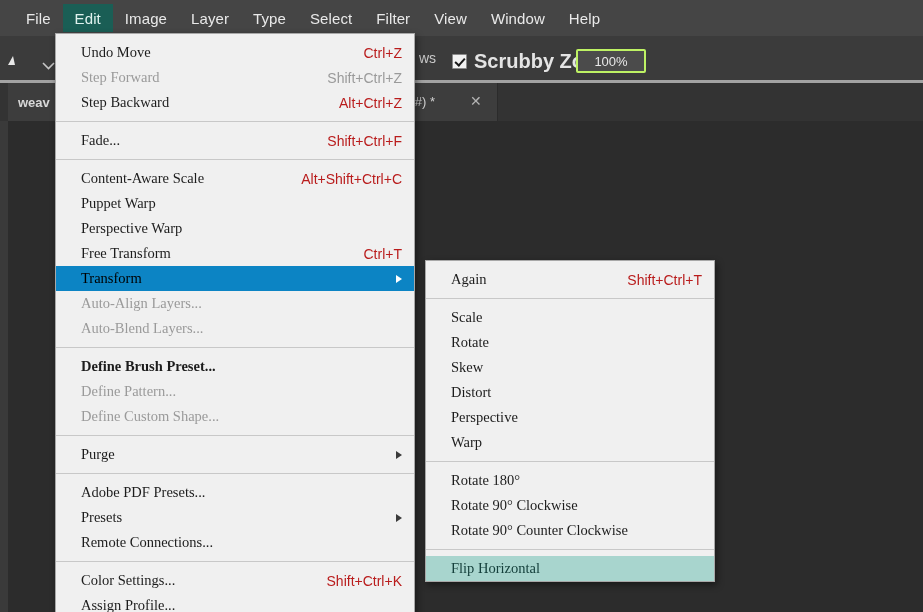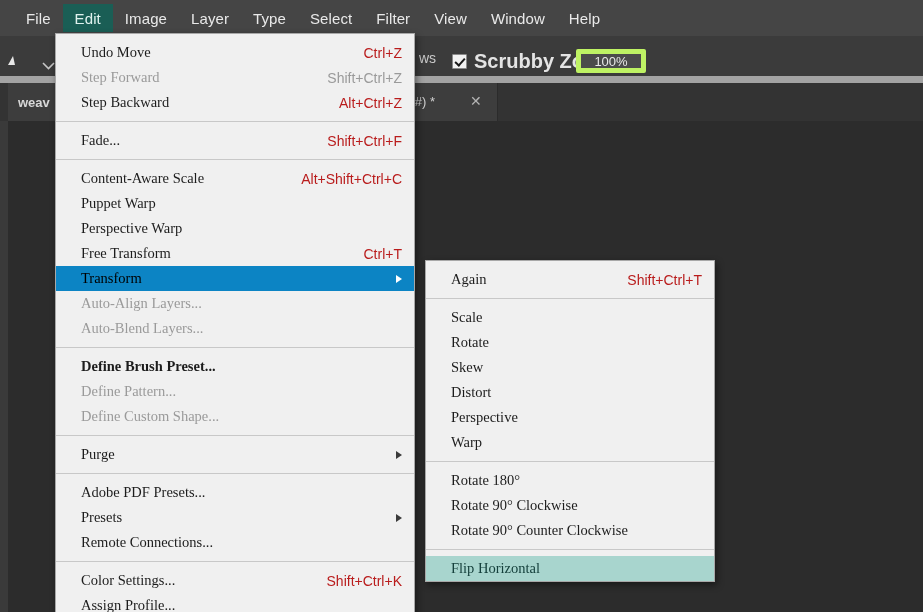--- a/index.html
+++ b/index.html
@@ -45,21 +45,21 @@
     color: #dff2ee;
   }
 
   
   .optionsbar {
     position: absolute;
     top: 36px; left: 0;
     width: 923px;
     height: 47px;
     background: #3b3b3b;
-    border-bottom: 7px solid #a3a3a3;
+    border-bottom: 3px solid #a3a3a3;
   }
   .tool-glyph {
     position: absolute;
     left: 6px; top: 17px;
     width: 14px; height: 14px;
   }
   .chev {
     position: absolute;
     left: 42px; top: 20px;
     width: 13px; height: 8px;
@@ -109,21 +109,21 @@
     color: #e4e4e4;
     font-size: 20px;
     font-weight: bold;
     white-space: nowrap;
   }
   .zoom-field {
     position: absolute;
     left: 576px; top: 49px;
     width: 70px; height: 24px;
     background: #4b4b4b;
-    border: 5px solid #bef264;
+    border: 2px solid #bef264;
     border-radius: 2px;
     color: #e8e8e8;
     font-size: 13px;
     display: flex;
     align-items: center;
     justify-content: center;
   }
 
   
   .tabbar {

